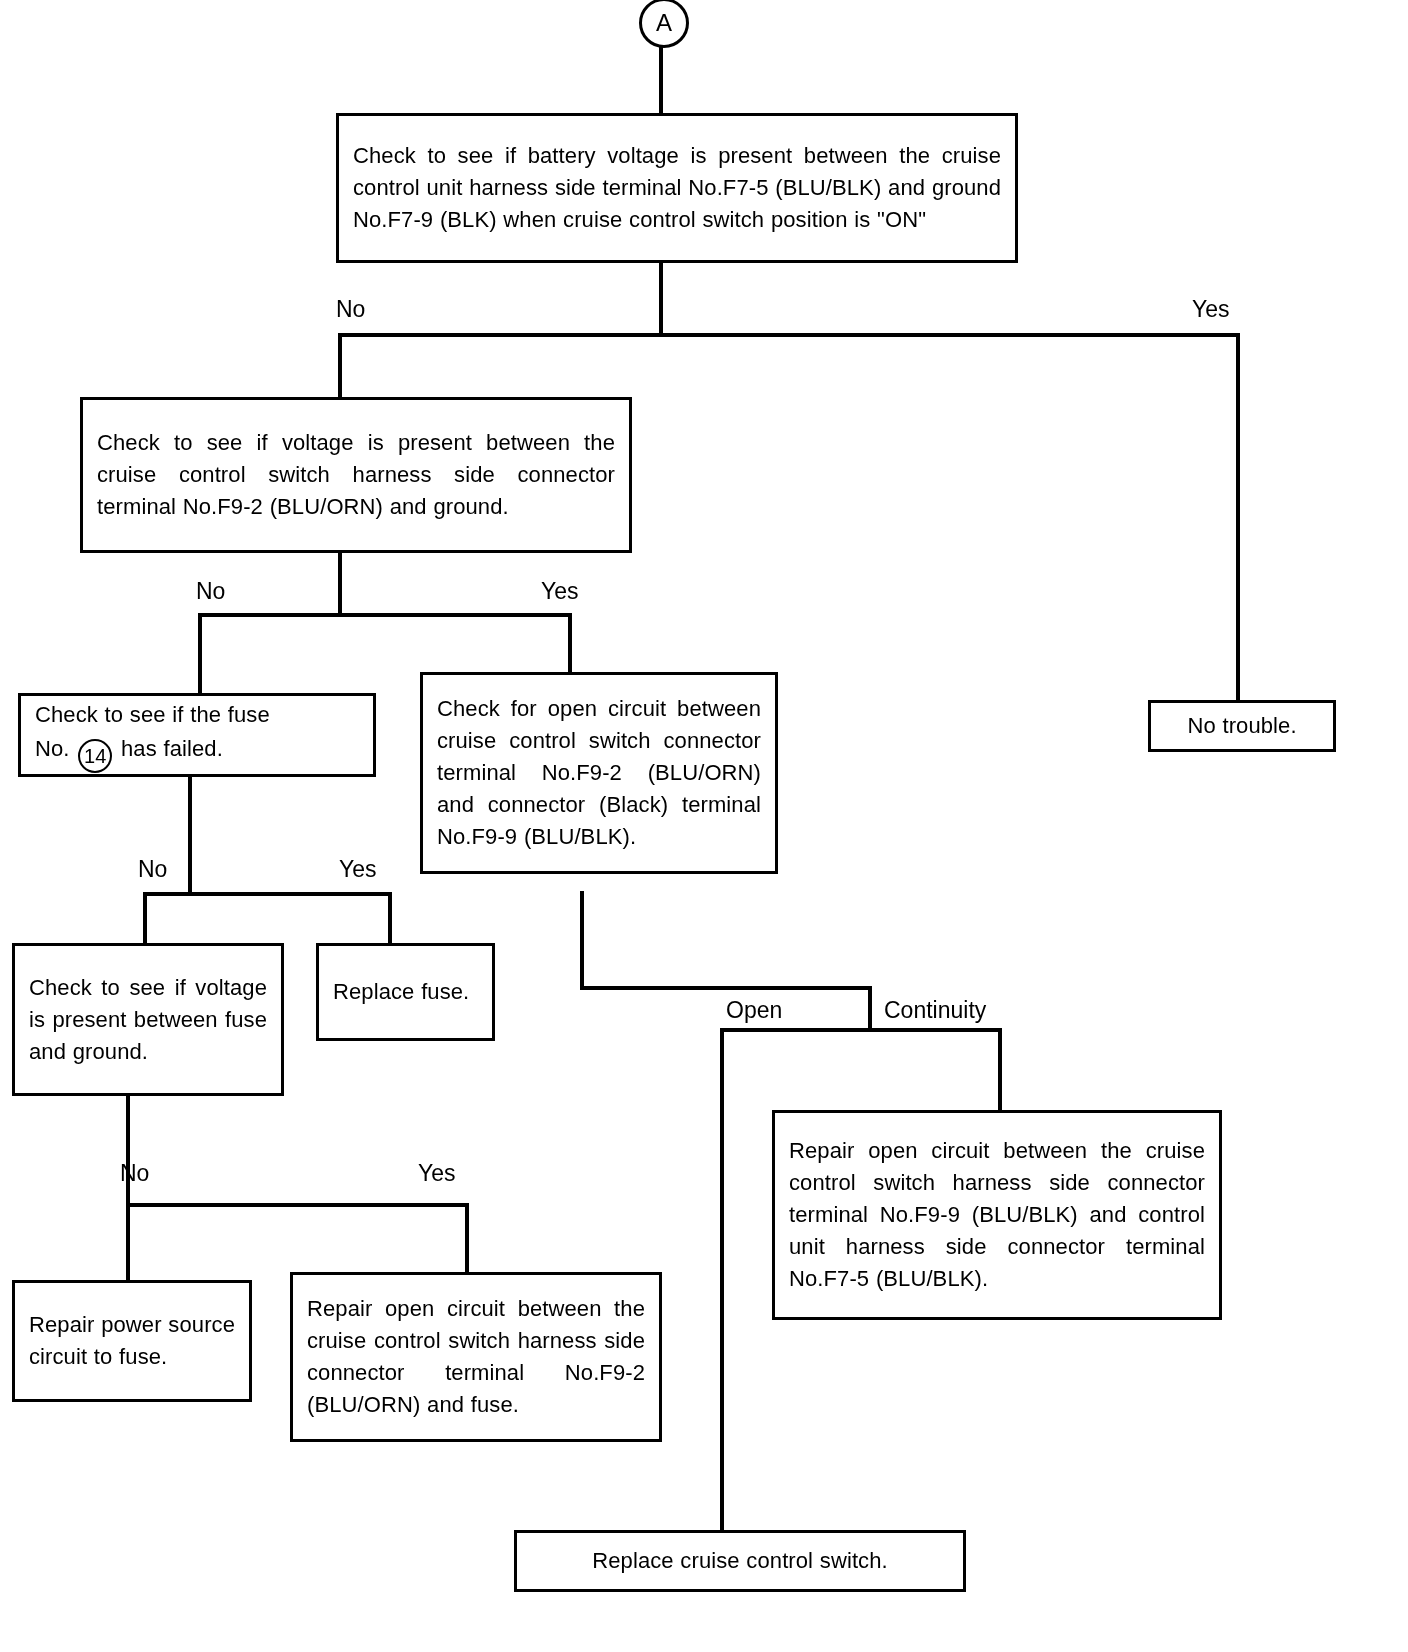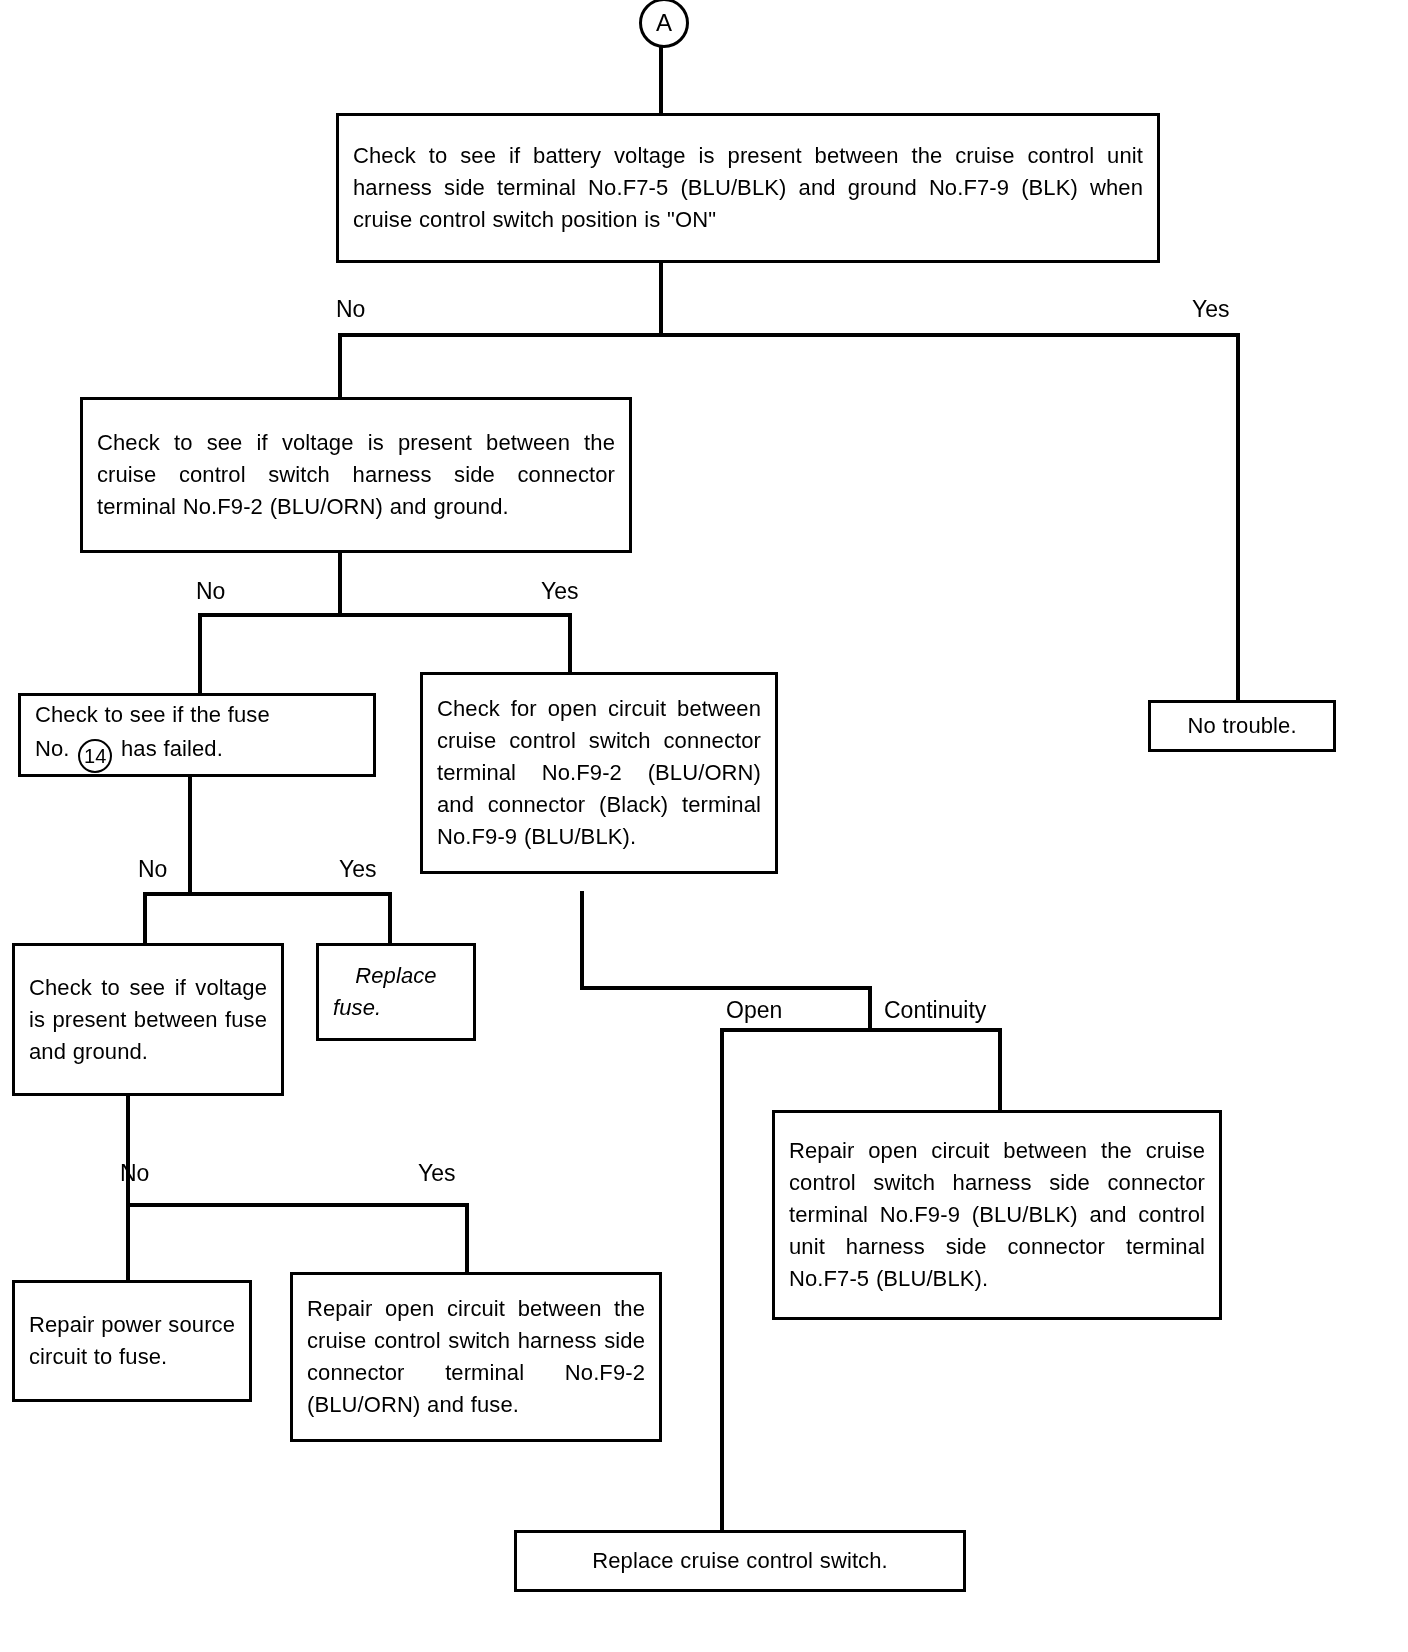--- a/index.html
+++ b/index.html
@@ -128,21 +128,21 @@
       <path d="M 1000 1030 L 1000 1110"></path>
 
       <path d="M 722 1530 L 722 1530"></path>
     </g>
   </svg>
 
   <div class="connector-a" style="left:639px; top:-2px;">
     <span>A</span>
   </div>
 
-  <div class="node" style="left:336px; top:113px; width:824px; height:150px;">
+  <div class="node" style="left:336px; top:113px; width:682px; height:150px;">
     <span class="txt">Check to see if battery voltage is present between the cruise control unit harness side terminal No.F7-5 (BLU/BLK) and ground No.F7-9 (BLK) when cruise control switch position is "ON"</span>
   </div>
 
   <div class="label" style="left:336px; top:296px;">No</div>
   <div class="label" style="left:1192px; top:296px;">Yes</div>
 
   <div class="node" style="left:80px; top:397px; width:552px; height:156px;">
     <span class="txt">Check to see if voltage is present between the cruise control switch harness side connector terminal No.F9-2 (BLU/ORN) and ground.</span>
   </div>
 
@@ -162,21 +162,21 @@
     <span class="txt">No trouble.</span>
   </div>
 
   <div class="label" style="left:138px; top:856px;">No</div>
   <div class="label" style="left:339px; top:856px;">Yes</div>
 
   <div class="node" style="left:12px; top:943px; width:272px; height:153px;">
     <span class="txt">Check to see if voltage is present between fuse and ground.</span>
   </div>
 
-  <div class="node plain" style="left:316px; top:943px; width:160px; height:98px;font-style:italic;">
+  <div class="node plain" style="left:316px; top:943px; width:179px; height:98px;">
     <span class="txt">Replace fuse.</span>
   </div>
 
   <div class="label" style="left:726px; top:997px;">Open</div>
   <div class="label" style="left:884px; top:997px;">Continuity</div>
 
   <div class="node" style="left:772px; top:1110px; width:450px; height:210px;">
     <span class="txt">Repair open circuit between the cruise control switch harness side connector terminal No.F9-9 (BLU/BLK) and control unit harness side connector terminal No.F7-5 (BLU/BLK).</span>
   </div>
 

